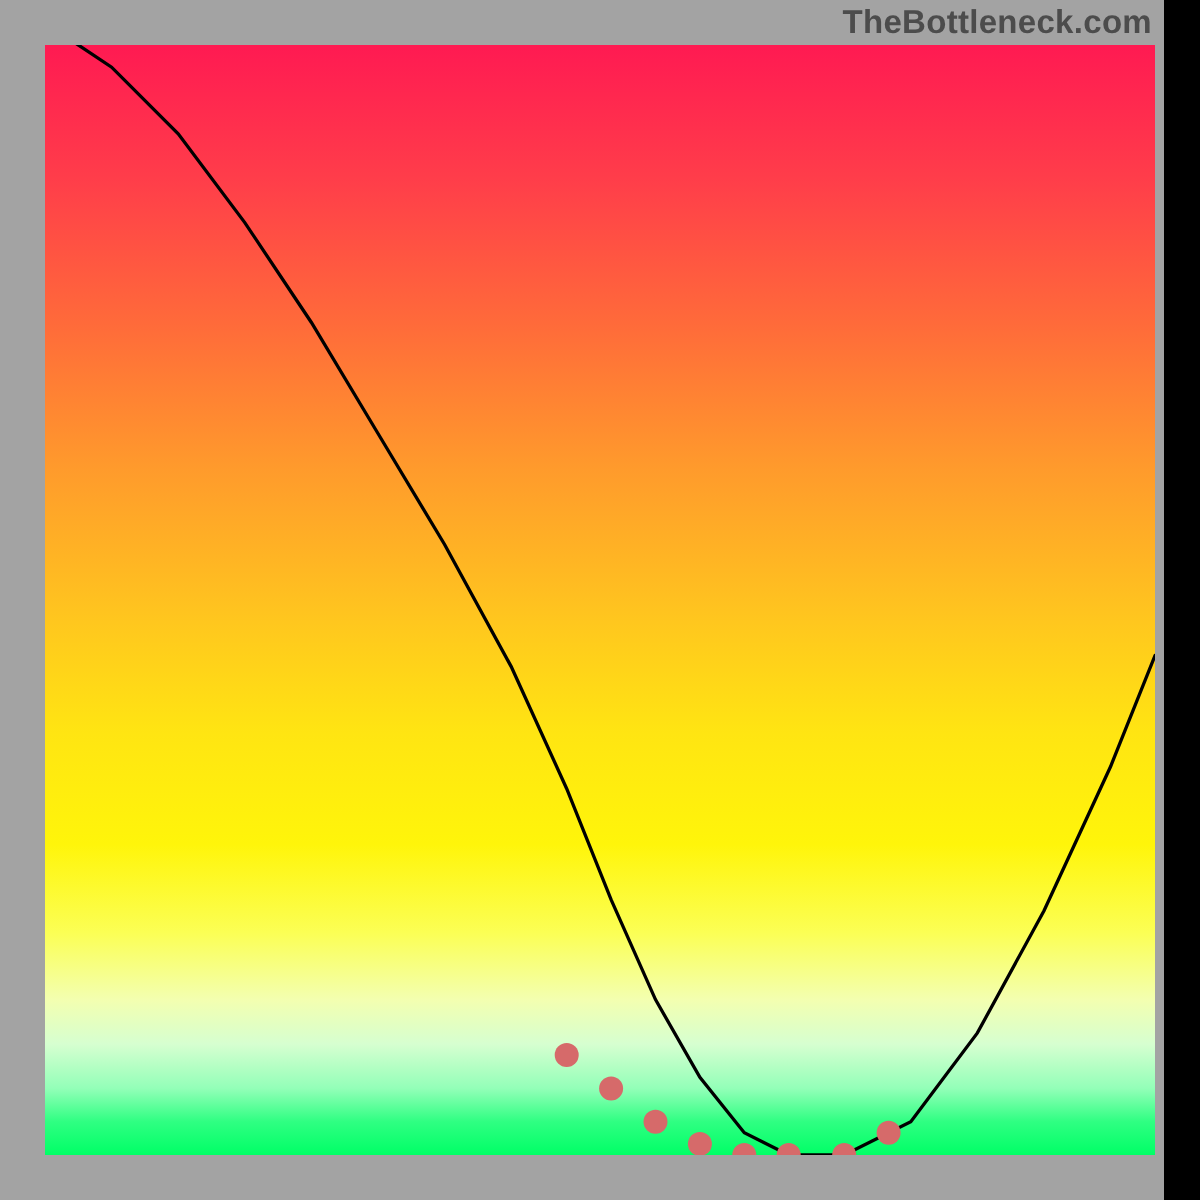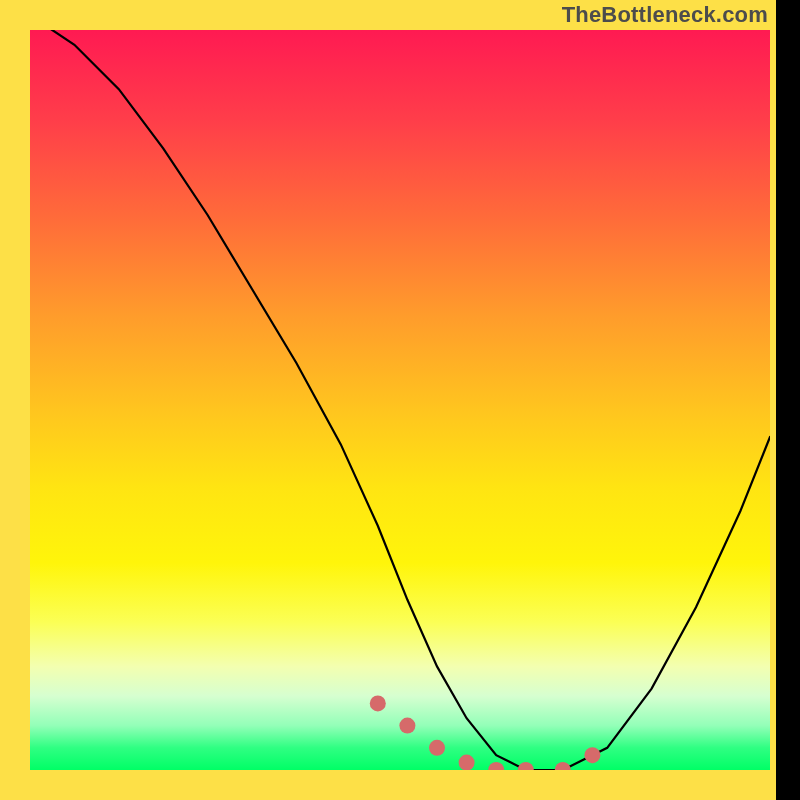--- a/index.html
+++ b/index.html
@@ -8,21 +8,21 @@
     width: 800px;
     height: 800px;
     background: #000;
     overflow: hidden;
     font-family: Arial, Helvetica, sans-serif;
   }
   .stage {
     position: relative;
     width: 776px;
     height: 800px;
-    background: #fde047;
+    background: #a3a3a3;
   }
   .watermark {
     position: absolute;
     top: 2px;
     right: 8px;
     color: #4c4c4c;
     font-size: 22px;
     font-weight: 600;
     letter-spacing: 0.2px;
     z-index: 50;

